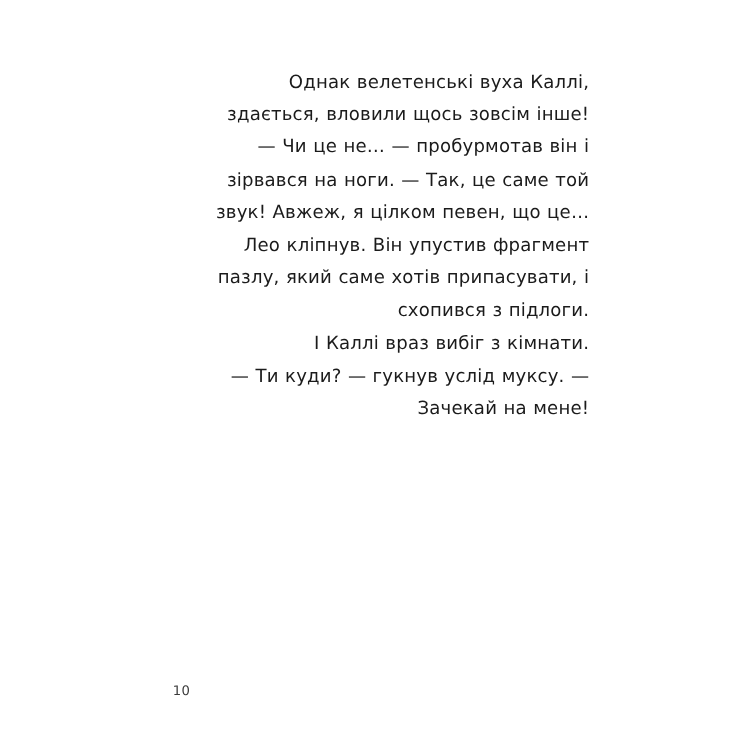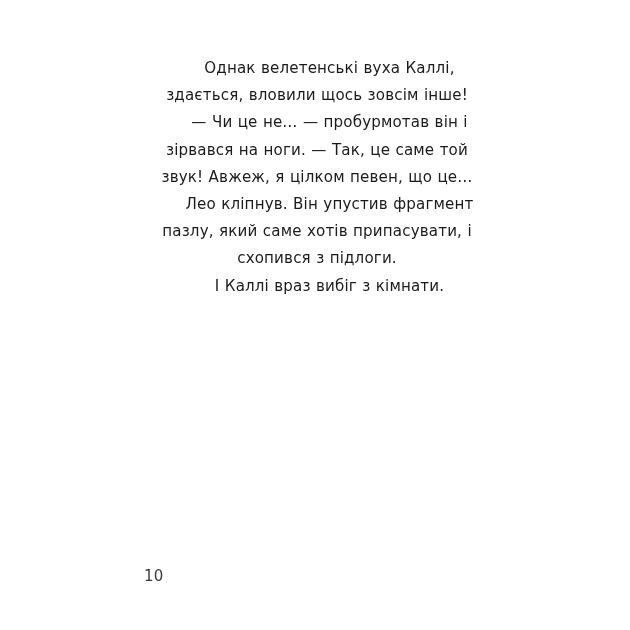--- a/index.html
+++ b/index.html
@@ -28,41 +28,42 @@
   }
   .para {
     margin: 0;
     padding: 0;
     text-indent: 25px;
     font-size: 15.1px;
     line-height: 27.2px;
     color: #1b1b1b;
     letter-spacing: 0.15px;
     word-spacing: 0.4px;
-    text-align: center;
+    text-align: right;
     font-weight: 400;
     -webkit-font-smoothing: antialiased;
   }
   .page-number {
     position: absolute;
     left: 144px;
     top: 569px;
-    font-size: 15px;
+    font-size: 11px;
     line-height: 14px;
     color: #3a3a3a;
     letter-spacing: 0.3px;
   }
 </style>
 </head>
 <body>
 
 <div class="page">
 
   <div class="text-block">
     <p class="para">Однак велетенські вуха Каллі, здається, вловили щось зовсім інше!</p>
     <p class="para">— Чи це не… — пробурмотав він і зірвався на ноги. — Так, це саме той звук! Авжеж, я цілком певен, що це…</p>
     <p class="para">Лео кліпнув. Він упустив фрагмент пазлу, який саме хотів припасувати, і схопився з підлоги.</p>
     <p class="para">І Каллі враз вибіг з кімнати.</p>
+    <p class="para">— Ти куди? — гукнув услід муксу. — Зачекай на мене!</p>
   </div>
 
   <div class="page-number">10</div>
 
 </div>
 
 </body></html>

